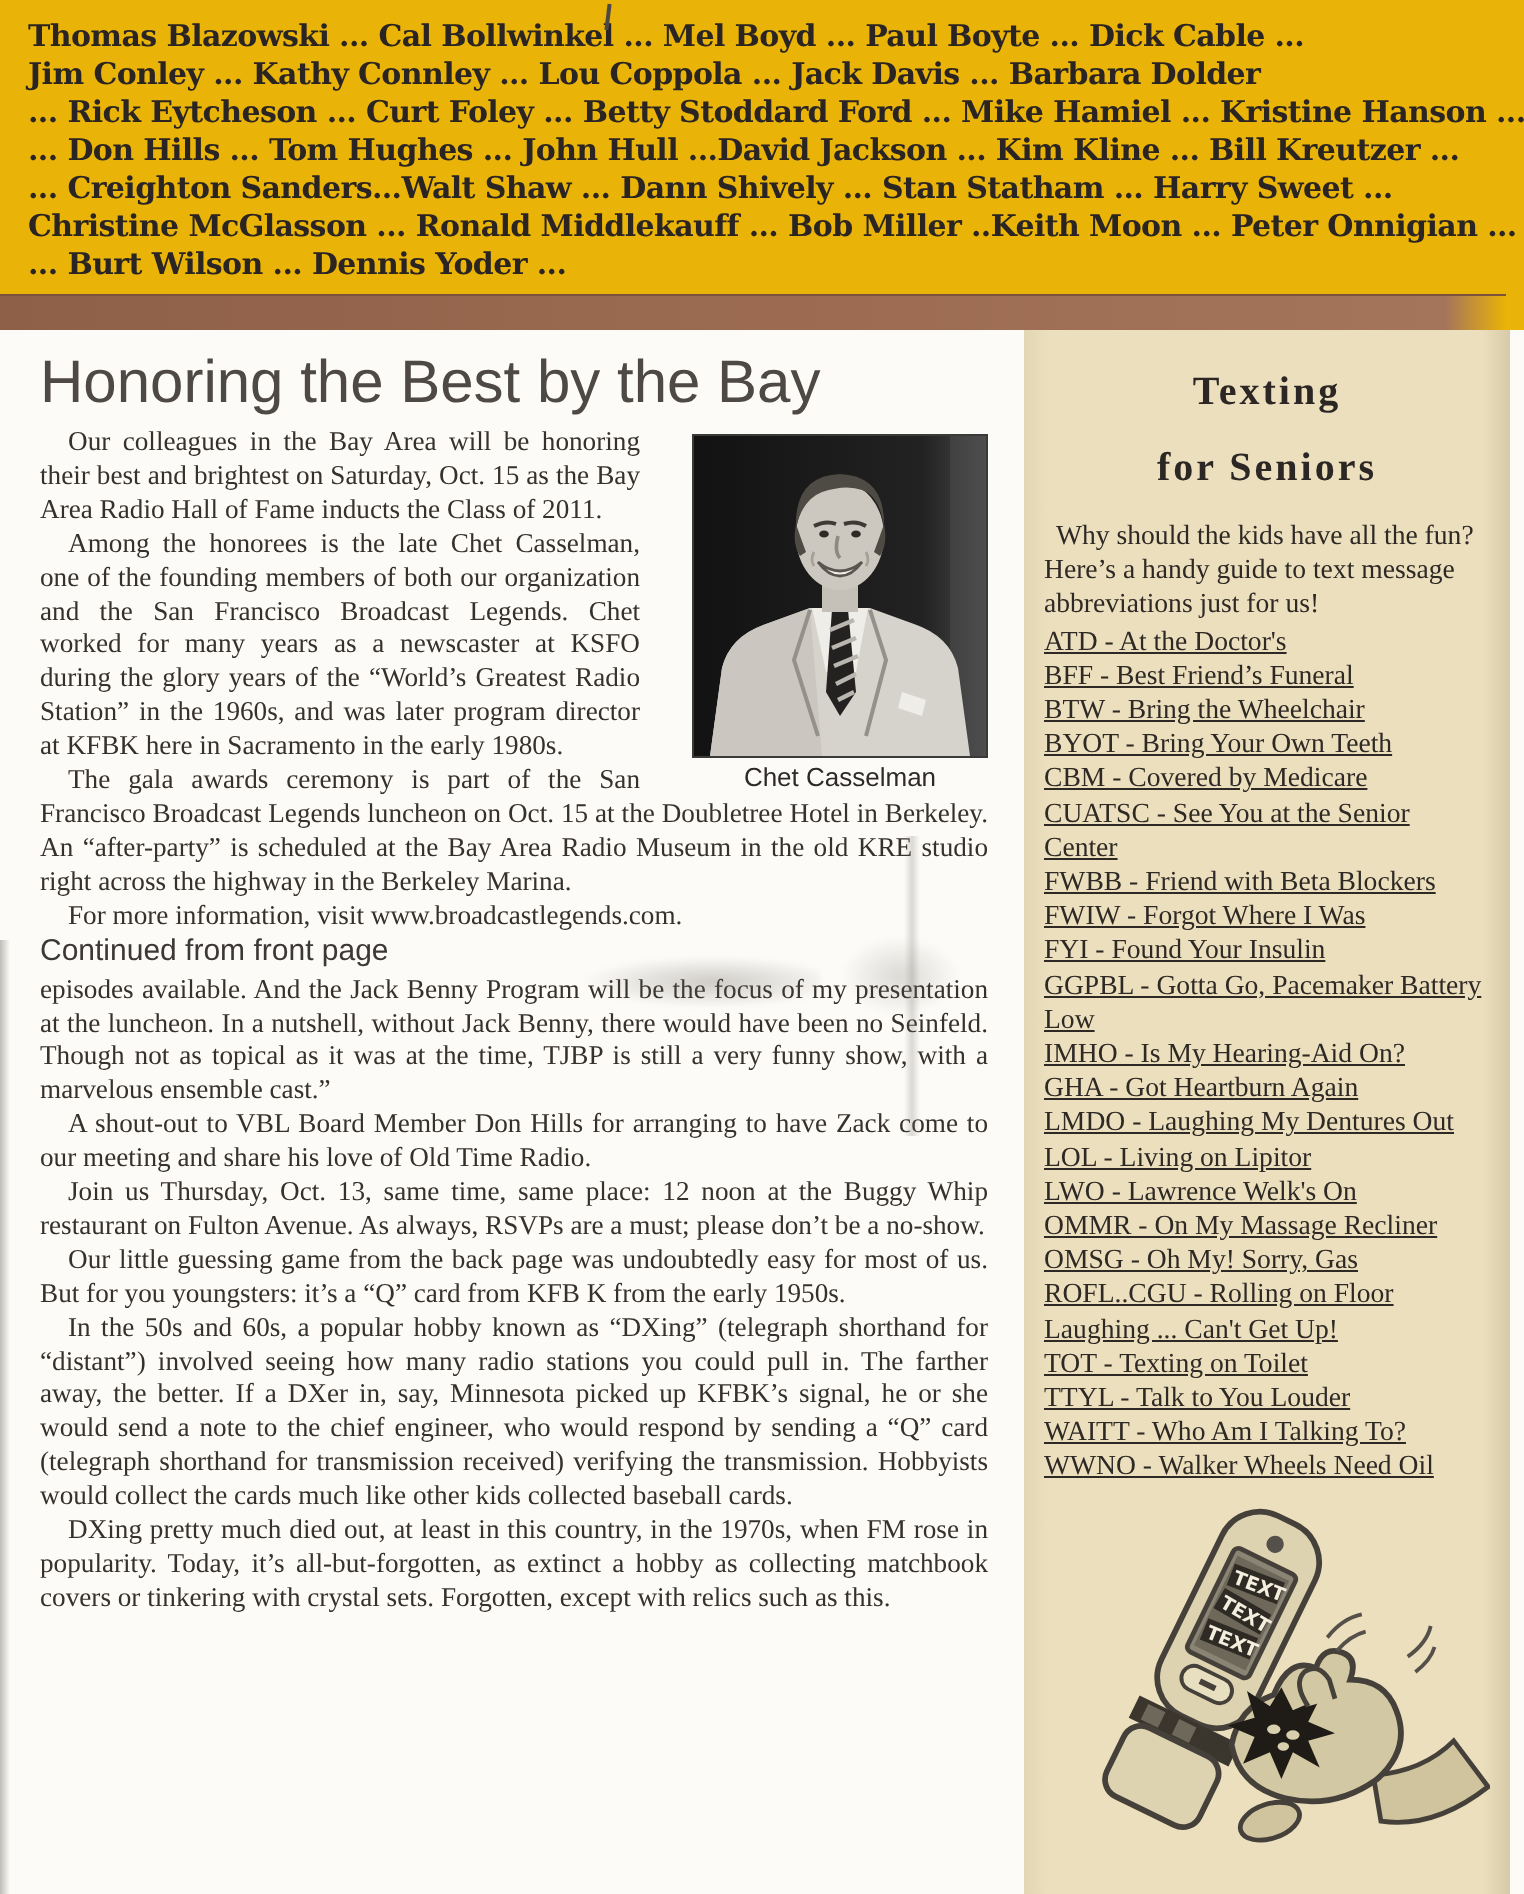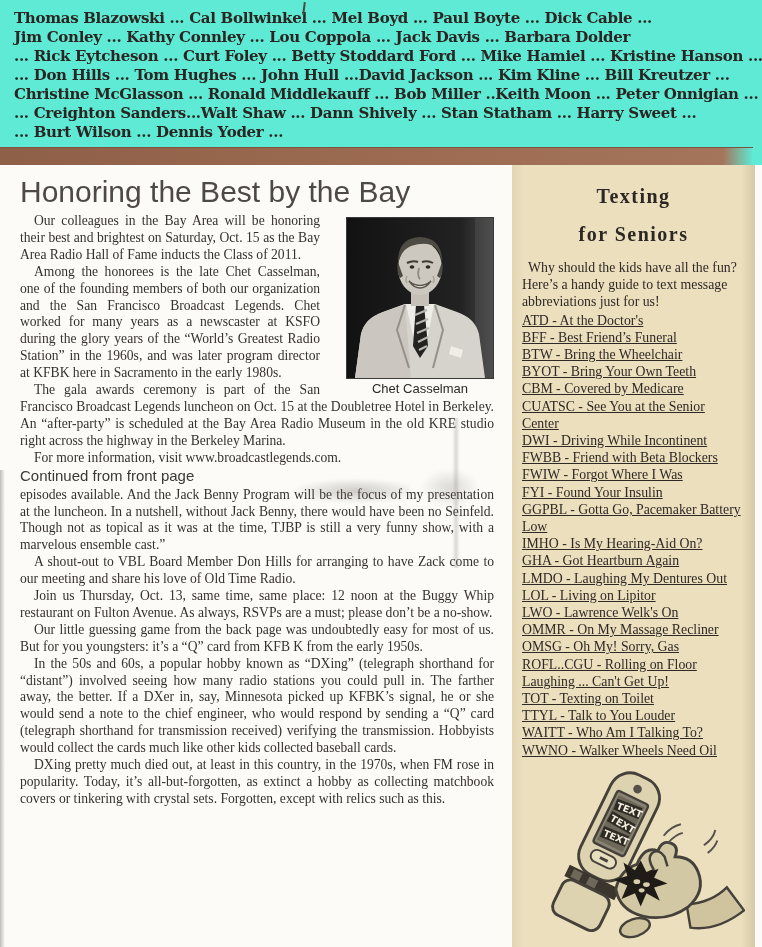--- a/index.html
+++ b/index.html
@@ -1,18 +1,18 @@
 <!DOCTYPE html>
 <html><head>
 <meta charset="utf-8">
 <style>
   html,body{margin:0;padding:0;}
   body{width:762px;height:947px;overflow:hidden;background:#fbfaf7;
        font-family:"Liberation Serif", serif;}
-  .page{position:relative;width:762px;height:947px;background:#5eead4;}
+  .page{position:relative;width:762px;height:947px;background:#eab308;}
 
   
   .names{padding:9px 10px 2px 14px;overflow:hidden;}
   .names .name-line{font-family:"DejaVu Serif", serif;font-weight:bold;
        font-size:15px;line-height:19px;color:#2a2522;letter-spacing:-0.3px;
        white-space:nowrap;}
 
   
   .divider{height:17px;width:753px;margin-top:3px;
        background:linear-gradient(to right,#8e6047 0%,#9c6b52 55%,#a5755b 96%,rgba(165,117,91,0) 100%);
@@ -68,22 +68,22 @@
 </head>
 <body>
 
 <div class="page">
 
   <div class="names">
       <div class="name-line">Thomas Blazowski ... Cal Bollwinkel ... Mel Boyd ... Paul Boyte ... Dick Cable ...</div>
       <div class="name-line">Jim Conley ... Kathy Connley ... Lou Coppola ... Jack Davis ... Barbara Dolder</div>
       <div class="name-line">... Rick Eytcheson ... Curt Foley ... Betty Stoddard Ford ... Mike Hamiel ... Kristine Hanson ...</div>
       <div class="name-line">... Don Hills ... Tom Hughes ... John Hull ...David Jackson ... Kim Kline ... Bill Kreutzer ...</div>
+      <div class="name-line">... Creighton Sanders...Walt Shaw ... Dann Shively ... Stan Statham ... Harry Sweet ...</div>
       <div class="name-line">Christine McGlasson ... Ronald Middlekauff ... Bob Miller ..Keith Moon ... Peter Onnigian ...</div>
-      <div class="name-line">... Creighton Sanders...Walt Shaw ... Dann Shively ... Stan Statham ... Harry Sweet ...</div>
       <div class="name-line">... Burt Wilson ... Dennis Yoder ...</div>
     </div>
 
   <div class="divider"></div>
 
   <div class="main">
 
     <div class="col-left">
 
       <section>
@@ -151,21 +151,20 @@
         <div>for Seniors</div>
       </div>
       <p class="sb-intro">Why should the kids have all the fun? Here’s a handy guide to text message abbreviations just for us!</p>
       <div class="sb-list">
           <div class="texting-item">ATD - At the Doctor's</div>
           <div class="texting-item">BFF - Best Friend’s Funeral</div>
           <div class="texting-item">BTW - Bring the Wheelchair</div>
           <div class="texting-item">BYOT - Bring Your Own Teeth</div>
           <div class="texting-item">CBM - Covered by Medicare</div>
           <div class="texting-item">CUATSC - See You at the Senior Center</div>
-          <div class="texting-item">DWI - Driving While Incontinent</div>
           <div class="texting-item">FWBB - Friend with Beta Blockers</div>
           <div class="texting-item">FWIW - Forgot Where I Was</div>
           <div class="texting-item">FYI - Found Your Insulin</div>
           <div class="texting-item">GGPBL - Gotta Go, Pacemaker Battery Low</div>
           <div class="texting-item">IMHO - Is My Hearing-Aid On?</div>
           <div class="texting-item">GHA - Got Heartburn Again</div>
           <div class="texting-item">LMDO - Laughing My Dentures Out</div>
           <div class="texting-item">LOL - Living on Lipitor</div>
           <div class="texting-item">LWO - Lawrence Welk's On</div>
           <div class="texting-item">OMMR - On My Massage Recliner</div>

